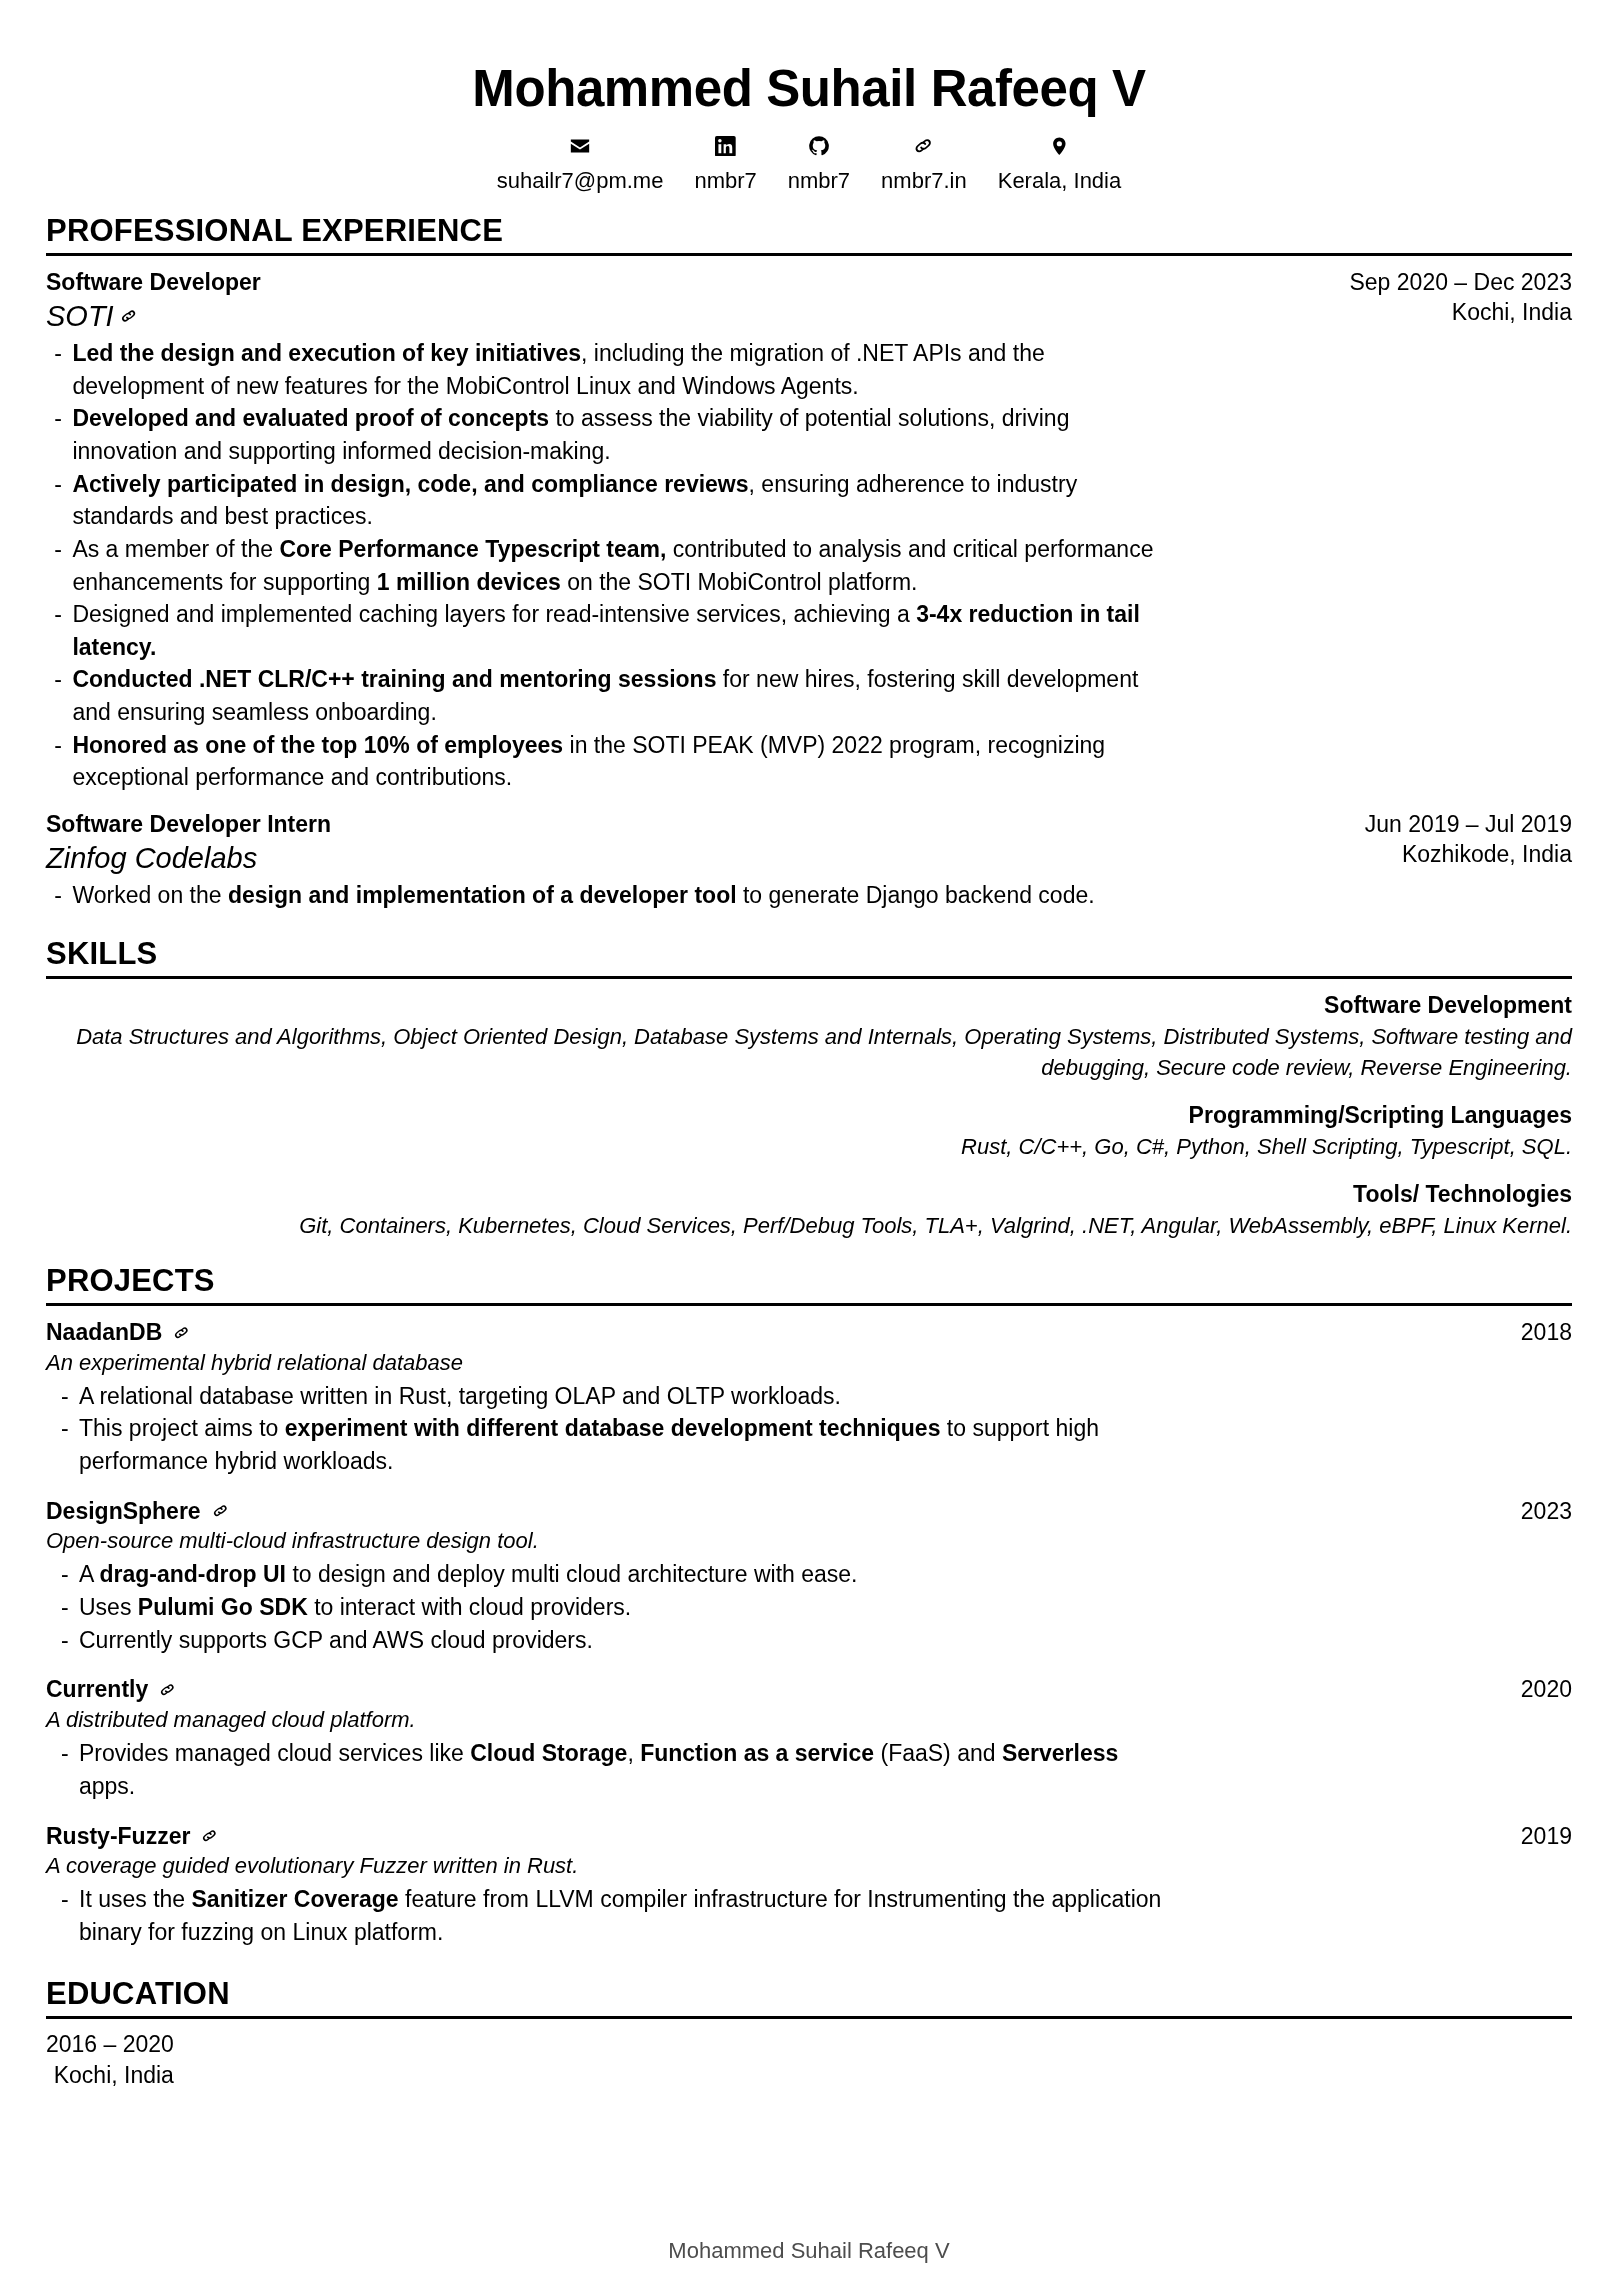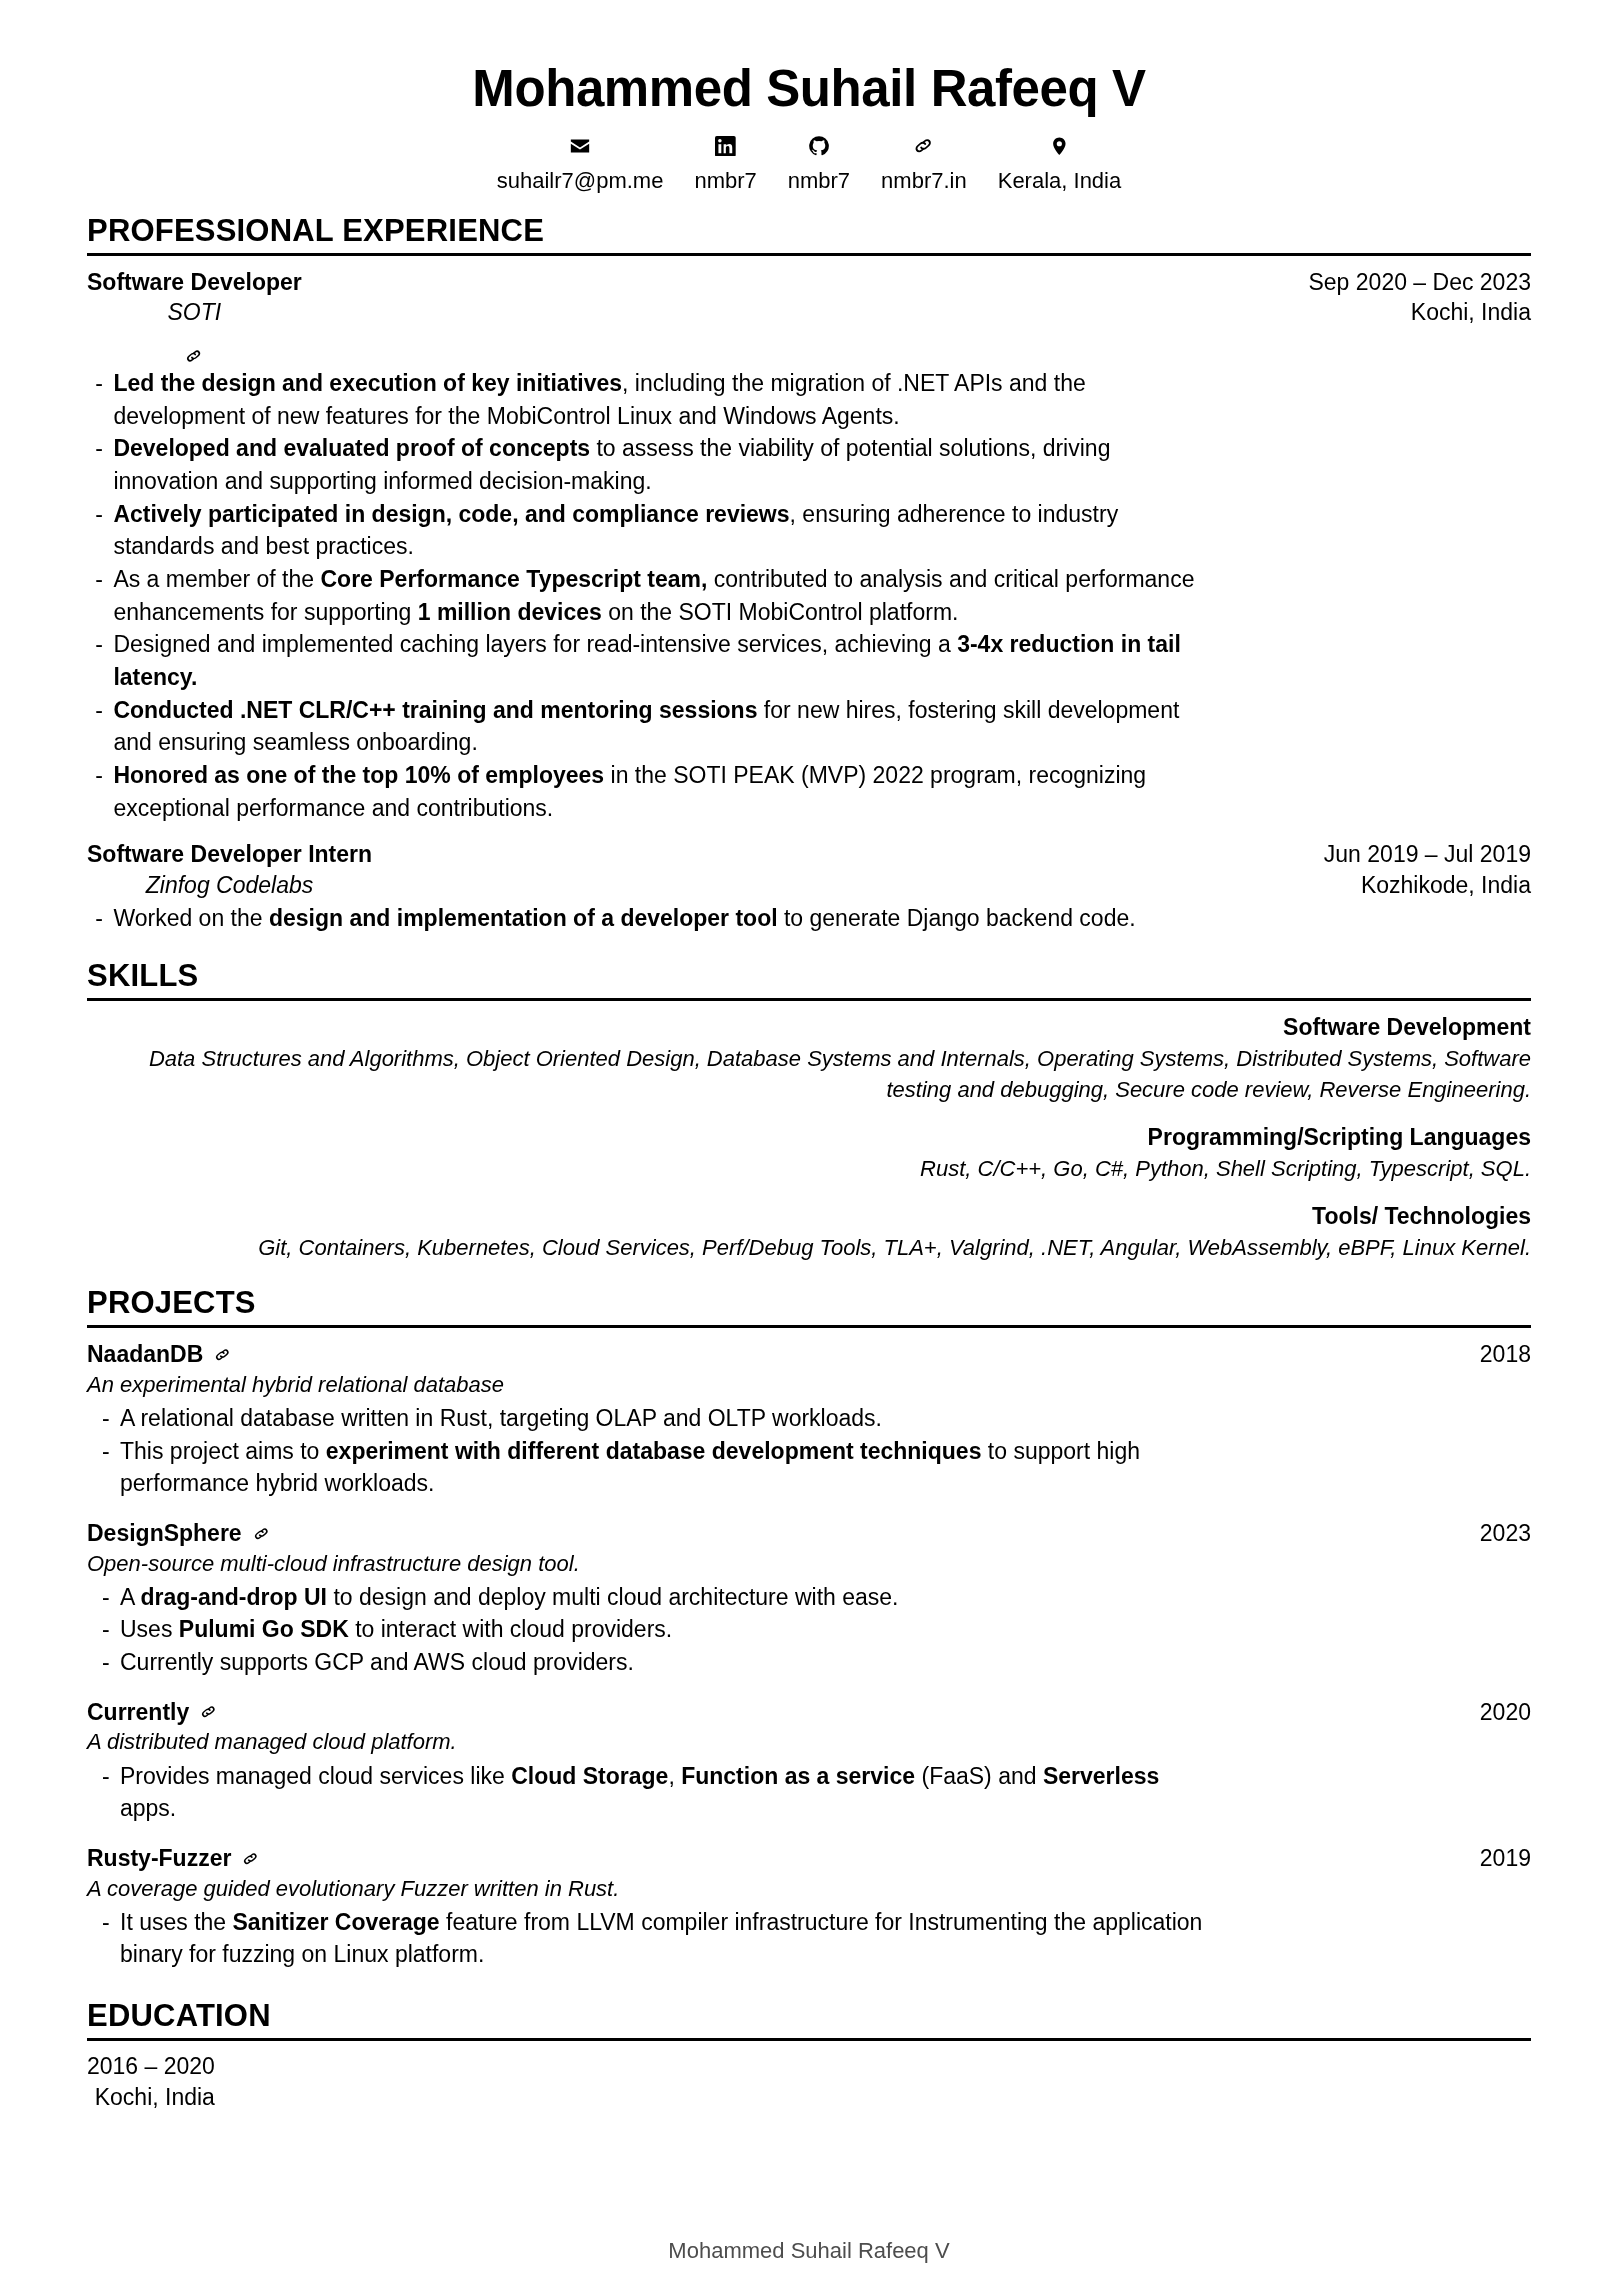--- a/index.html
+++ b/index.html
@@ -8,21 +8,21 @@
     width: 1618px;
     height: 2295px;
     background: #ffffff;
     font-family: "Liberation Sans", sans-serif;
     color: #000000;
     position: relative;
     overflow: hidden;
   }
 
   .page {
-    padding: 0 87px;
+    padding: 0 46px;
     position: relative;
     height: 100%;
   }
 
   
   .name {
     text-align: center;
     font-size: 51px;
     font-weight: bold;
     letter-spacing: -0.4px;
@@ -84,27 +84,26 @@
   }
   .entry-left { }
   .entry-right { text-align: right; white-space: nowrap; }
 
   .entry-title {
     font-size: 23px;
     font-weight: bold;
     line-height: 1.32;
   }
   .entry-sub {
-    font-size: 23px;
+    font-size: 29px;
     font-style: italic;
     line-height: 1.32;
     display: flex;
     align-items: center;
-    gap: 20px;
-    flex-direction: column;
+    gap: 6px;
   }
   .entry-date, .entry-loc {
     font-size: 23px;
     line-height: 1.32;
   }
 
   .link-ico {
     display: inline-flex;
     width: 18px;
     height: 18px;

